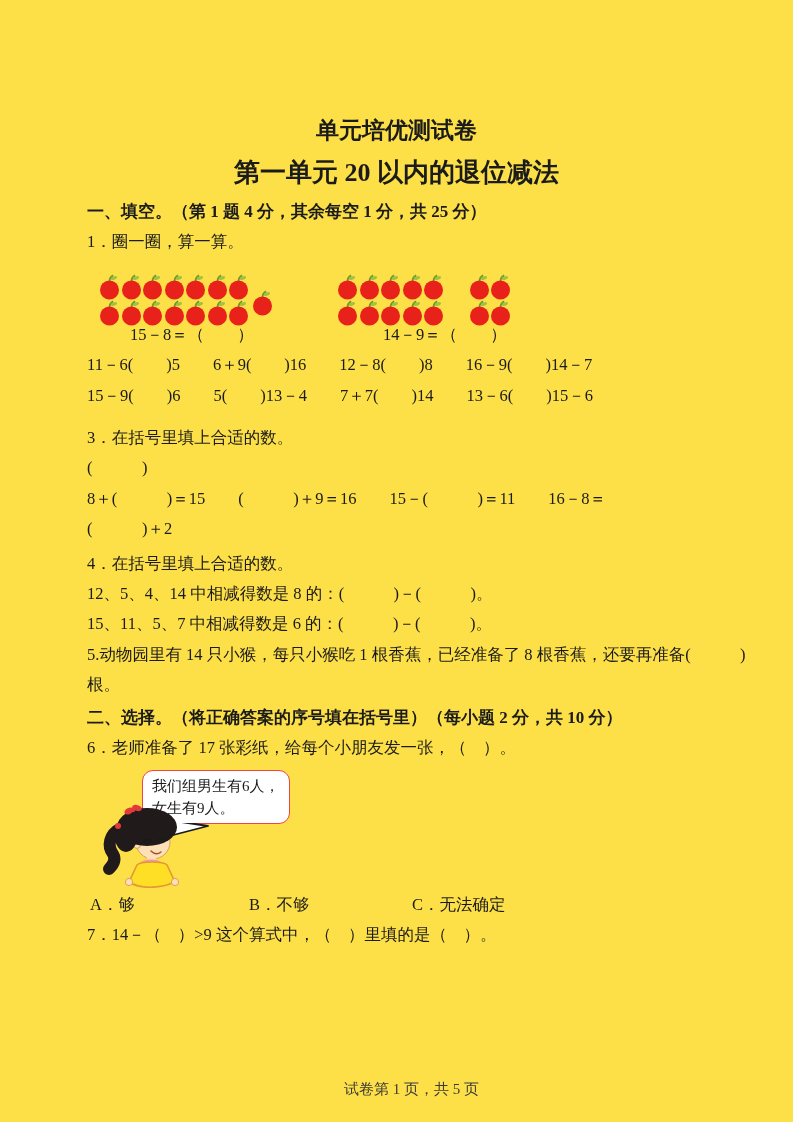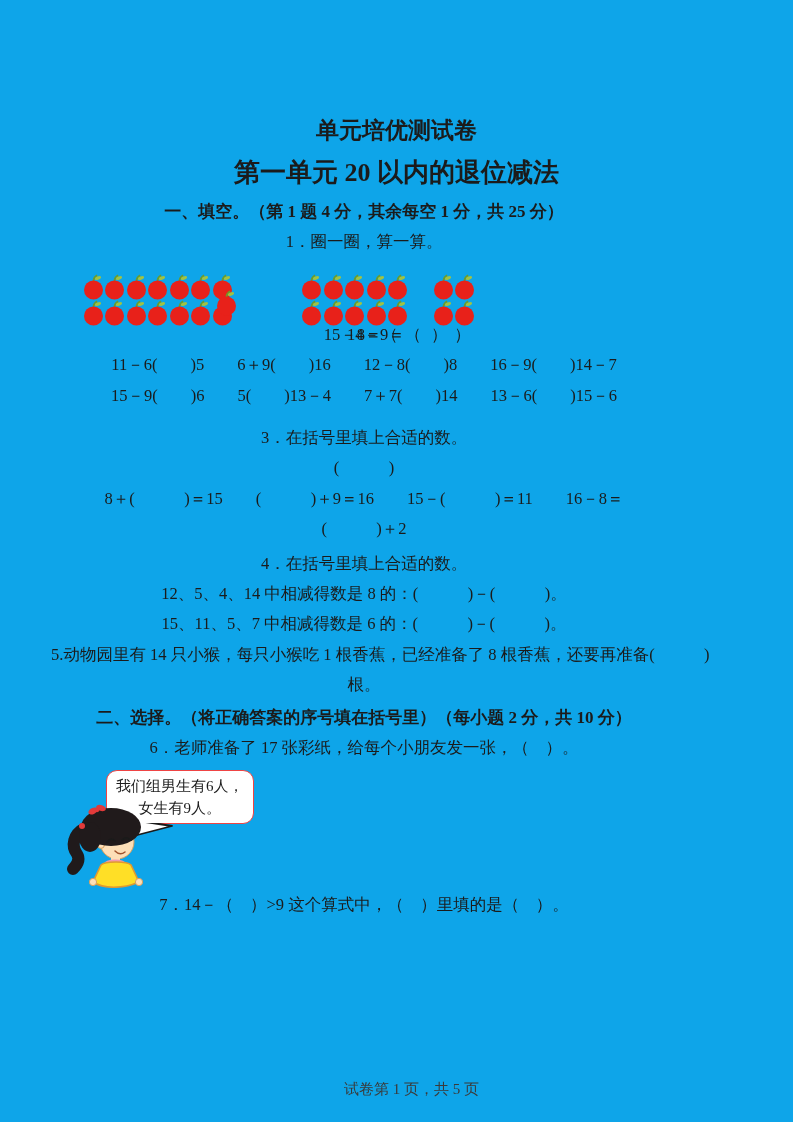--- a/index.html
+++ b/index.html
@@ -1,34 +1,34 @@
 <!DOCTYPE html>
 <html><head>
 <meta charset="utf-8">
 <style>
   html,body{margin:0;padding:0;background:#fff;}
   .page{
     position:relative;
     width:793px;height:1122px;
-    background:#0ea5e9;
+    background:#fde047;
     overflow:hidden;
     font-family:"Liberation Serif","DejaVu Serif",serif;
     color:#1b1b1b;
   }
   .title{
     margin:117px 0 0 0;
     text-align:center;
     font-size:23px;line-height:28px;font-weight:bold;
   }
   .subtitle{
     margin:14px 0 0 0;
     text-align:center;
     font-size:26px;line-height:28px;font-weight:bold;
   }
-  .content{margin:0 116px 0 51px;text-align:center;}
+  .content{margin:0 116px 0 87px;}
   .content p{
     margin:0;
     font-size:16.5px;
     line-height:30.4px;
     white-space:pre-wrap;
   }
   .content p.nowrap{white-space:nowrap;}
   p.h{font-size:17px;font-weight:bold;}
   .mt4{margin-top:4px !important;}
   .mt8{margin-top:8px !important;}
@@ -278,20 +278,25 @@
           <ellipse cx="64" cy="62" rx="11" ry="4.5" fill="#f398ac"></ellipse>
 
           <path d="M50 63 C54 59 76 59 80 63 L88 80 C72 87 52 87 42 80 Z" stroke-width="1.6" fill="#ffdf26" stroke="#e09a30"></path>
 
           <circle cx="42" cy="80" r="3.6" stroke="#d9a05e" stroke-width="1" fill="#fddfb8"></circle>
           <circle cx="88" cy="80" r="3.6" stroke="#d9a05e" stroke-width="1" fill="#fddfb8"></circle>
         </svg>
       </div>
     </div>
 
+    <div class="opts">
+      <span class="opt-a">A．够</span>
+      <span class="opt-b">B．不够</span>
+      <span class="opt-c">C．无法确定</span>
+    </div>
 
     <p>7．14－（　）&gt;9 这个算式中，（　）里填的是（　）。</p>
 
   </div>
 
   <div class="footer">试卷第 1 页，共 5 页</div>
 
 </div>
 
 </body></html>

